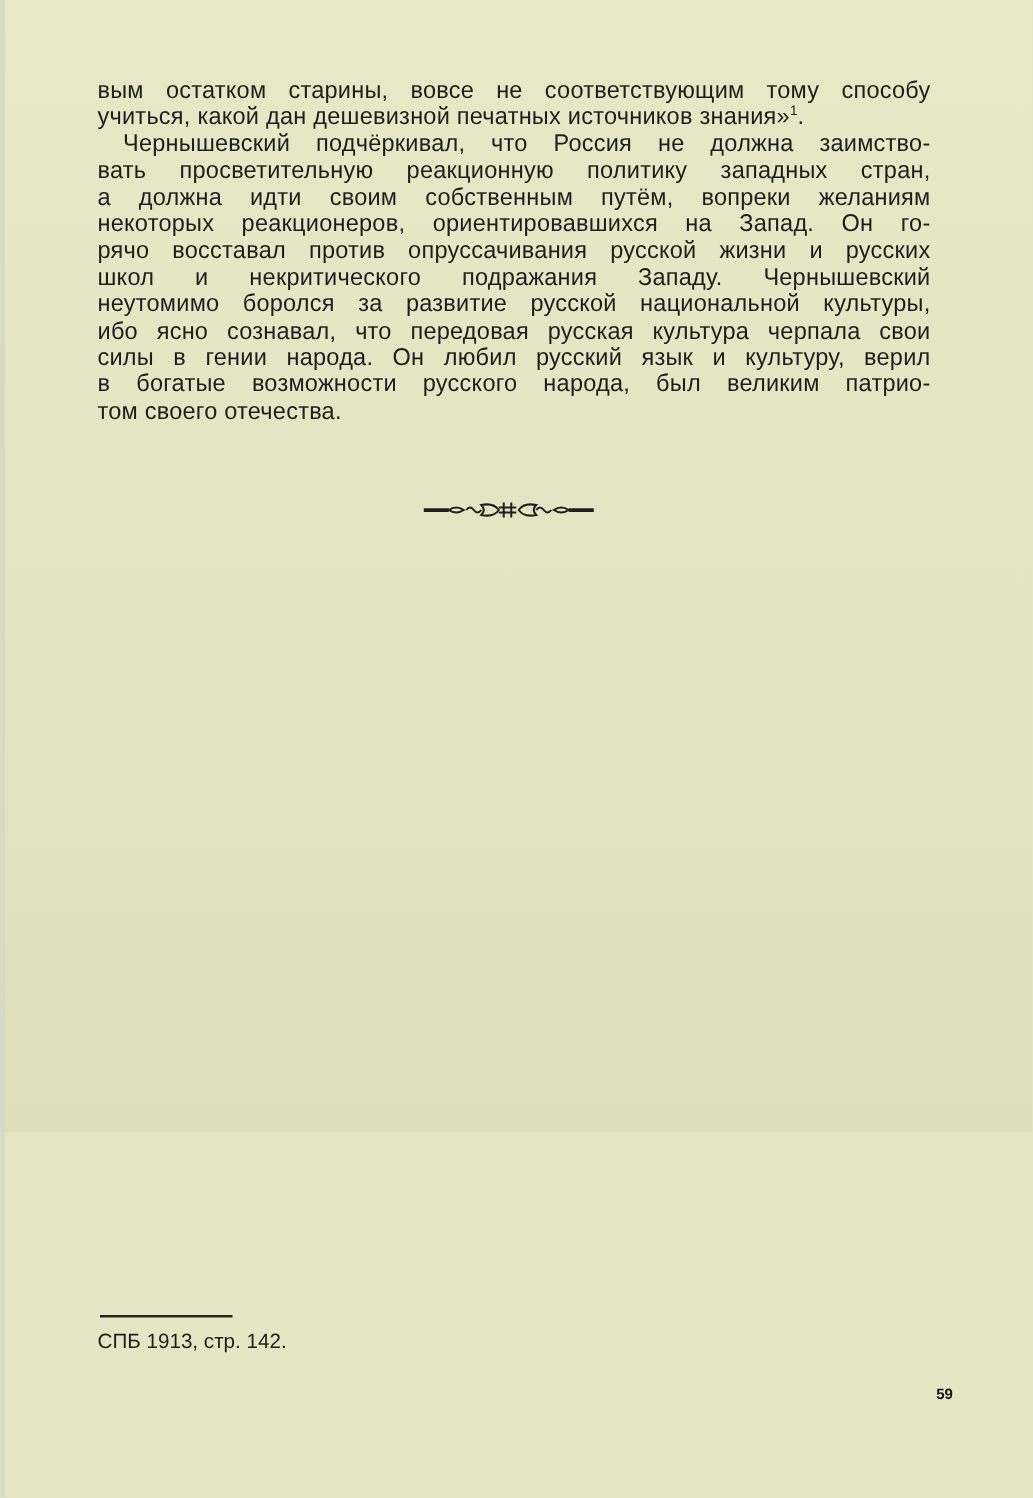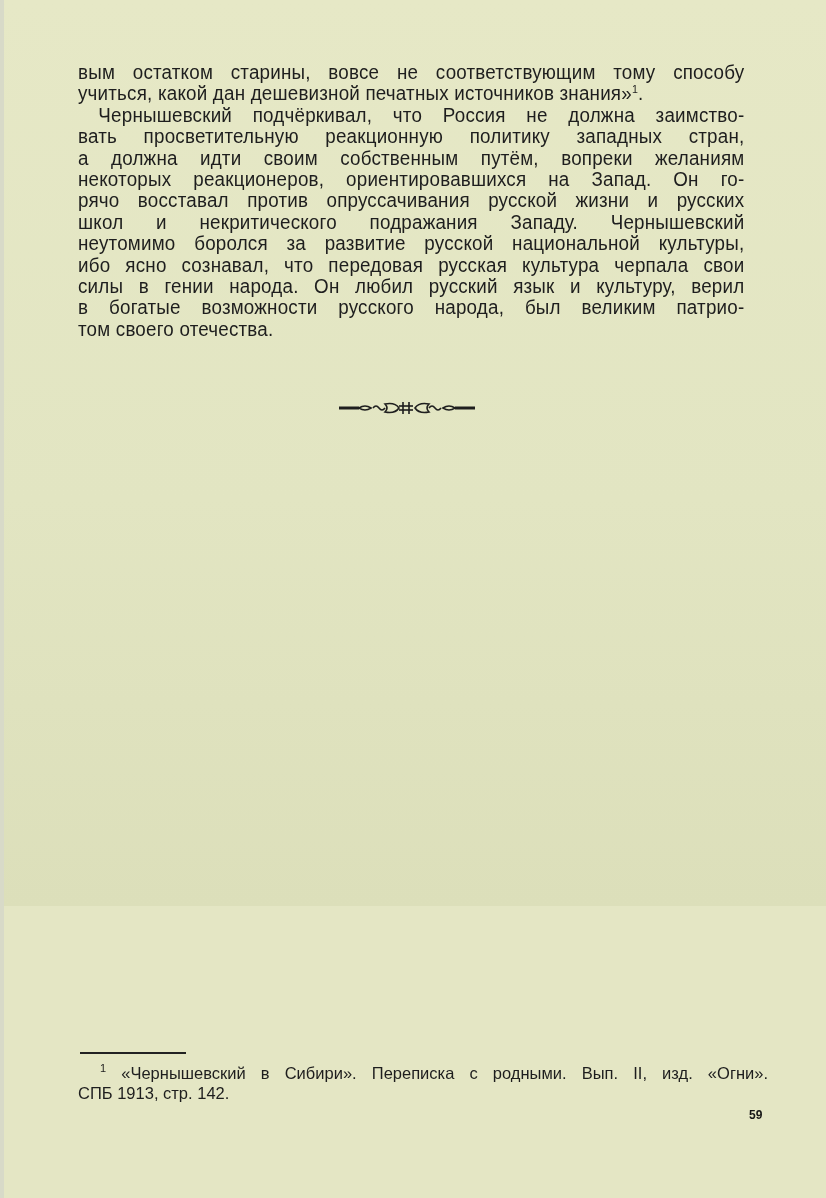--- a/index.html
+++ b/index.html
@@ -132,18 +132,17 @@
       <path d="M92 4 Q82 2 78 8 Q82 14 92 12 Q88 8 92 4 Z"></path>
       <path d="M92 8 q3 -4 6 0 q3 4 6 0"></path>
       <path d="M106 8 Q112 4 118 8 Q112 12 106 8 Z"></path>
       <line x1="118" y1="8" x2="138" y2="8" stroke-width="3"></line>
     </g>
   </svg>
 
   <div class="footnote-rule"></div>
 
   <div class="footnote">
-    <span class="line indent"><span class="sup">1</span> <span>«Чернышевский в Сибири». Переписка с родными. Вып. II, изд. «Огни».</span></span>
     <span class="line last">СПБ 1913, стр. 142.</span>
   </div>
 
   <div class="page-number">59</div>
 </div>
 
 </body></html>

